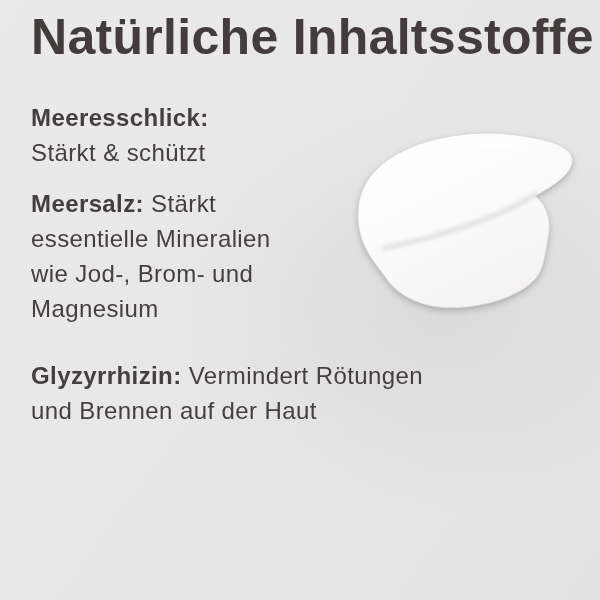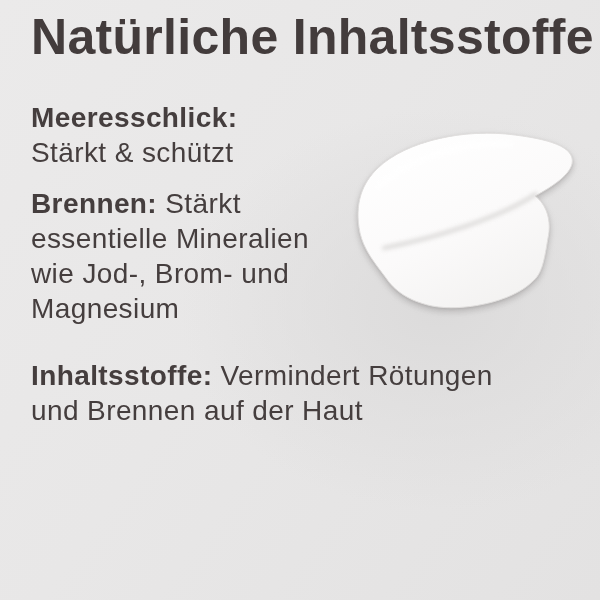--- a/index.html
+++ b/index.html
@@ -25,21 +25,21 @@
     font-size: 50px;
     line-height: 48px;
     font-weight: 600;
     letter-spacing: 0.3px;
     color: #433c3c;
     white-space: nowrap;
   }
   .block {
     position: absolute;
     left: 31px;
-    font-size: 28px;
+    font-size: 24px;
     line-height: 35px;
     letter-spacing: 0.4px;
     font-weight: 400;
   }
   .block .label { font-weight: 700; }
   .block .body  { white-space: pre-line; }
   .block-1 { top: 100px; width: 345px; }
   .block-2 { top: 186px; width: 345px; }
   .block-3 { top: 358px; width: 560px; }
   .block-4 { top: 458px; width: 562px; }
@@ -56,26 +56,26 @@
 </head>
 <body>
 
 <div class="canvas">
 
   <h1 class="title">Natürliche Inhaltsstoffe</h1>
 
   <div class="block block-1"><span class="label">Meeresschlick:</span><span class="body">
 Stärkt &amp; schützt</span></div>
 
-  <div class="block block-2"><span class="label">Brennen:</span><span class="body"> Stärkt
+  <div class="block block-2"><span class="label">Meersalz:</span><span class="body"> Stärkt
 essentielle Mineralien
 wie Jod-, Brom- und
 Magnesium</span></div>
 
-  <div class="block block-3"><span class="label">Inhaltsstoffe:</span><span class="body"> Vermindert Rötungen
+  <div class="block block-3"><span class="label">Glyzyrrhizin:</span><span class="body"> Vermindert Rötungen
 und Brennen auf der Haut</span></div>
 
 
   <svg class="swatch" viewBox="0 0 236 192" xmlns="http://www.w3.org/2000/svg" aria-hidden="true">
     <defs>
       <linearGradient id="creamFill" x1="0.15" y1="0" x2="0.75" y2="1">
         <stop offset="0" stop-color="#ffffff"></stop>
         <stop offset="0.55" stop-color="#fbfafa"></stop>
         <stop offset="1" stop-color="#f2f1f0"></stop>
       </linearGradient>

